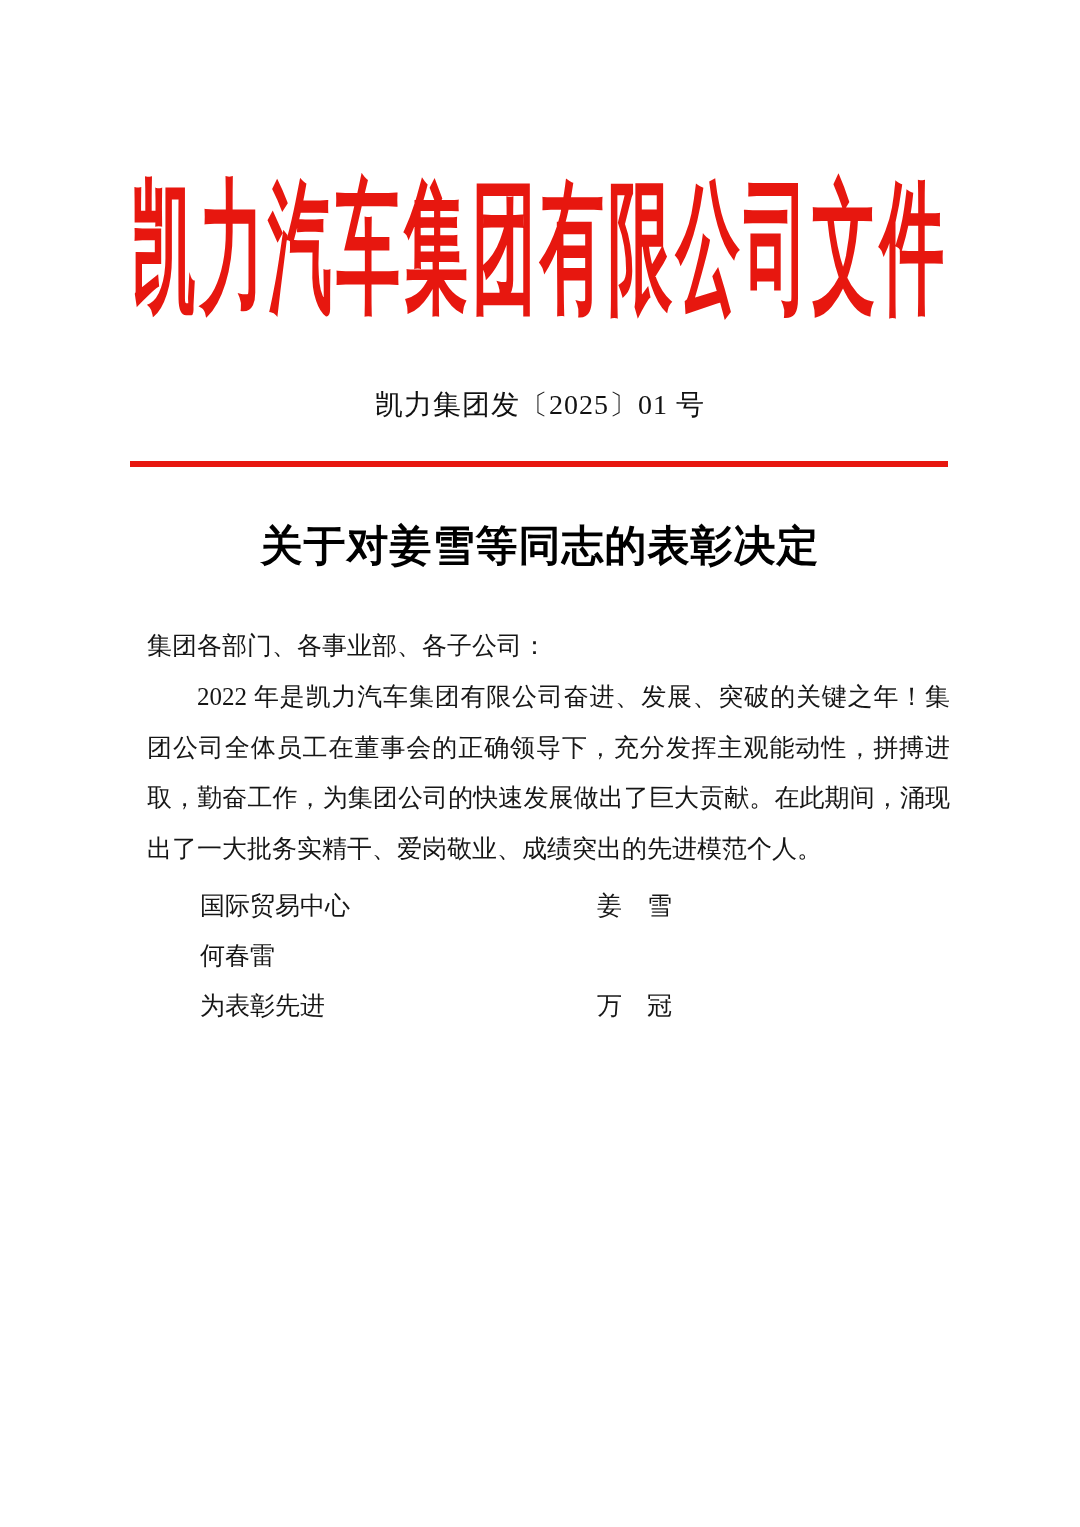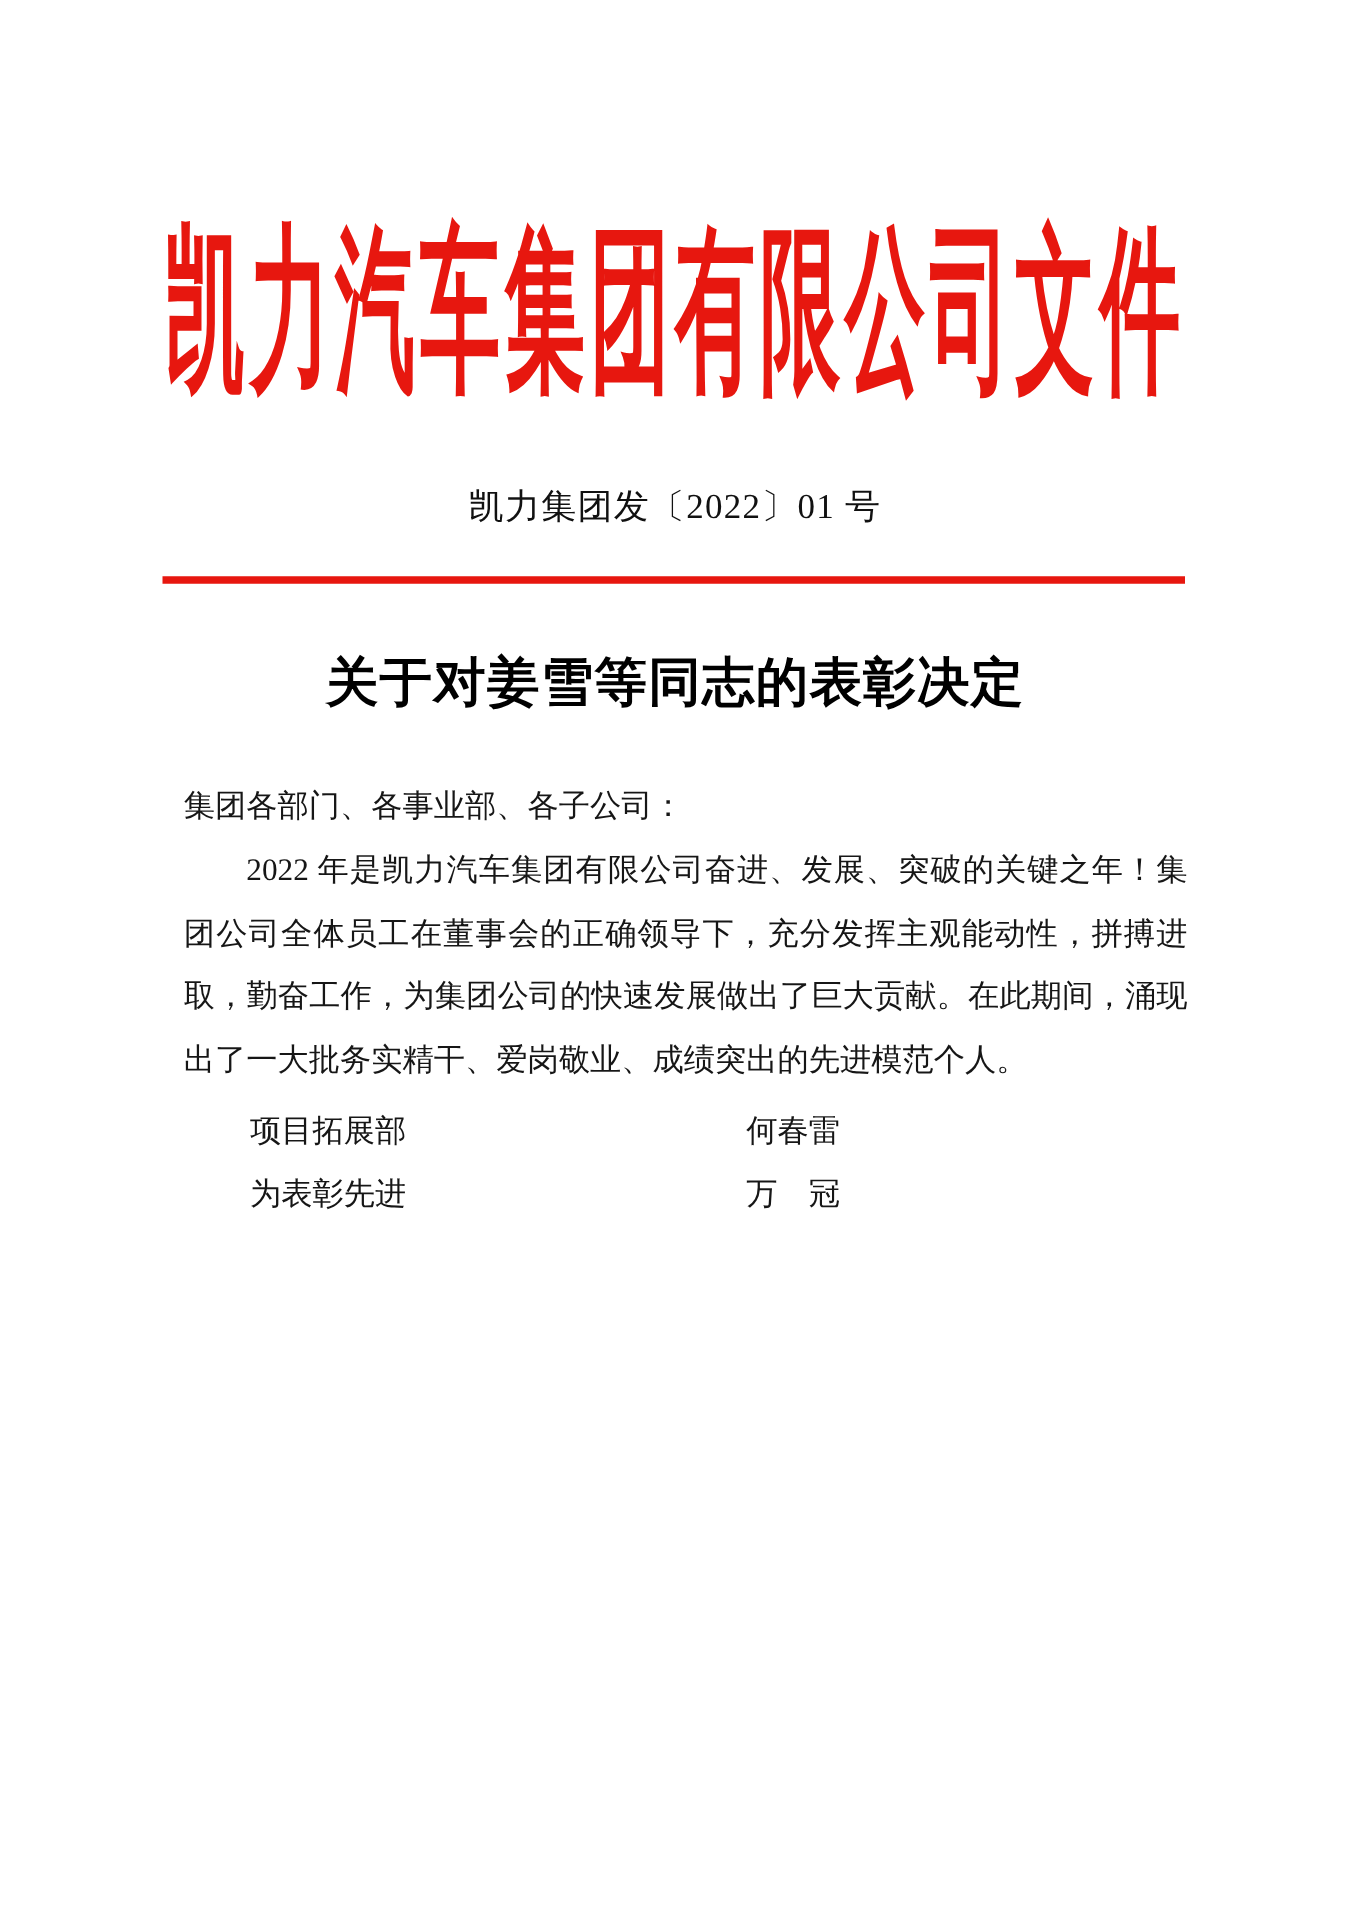--- a/index.html
+++ b/index.html
@@ -101,33 +101,36 @@
 </style>
 </head>
 <body>
 
 <div class="page">
 
   <div class="letterhead">
     <span class="letterhead-text">凯力汽车集团有限公司文件</span>
   </div>
 
-  <div class="doc-number">凯力集团发〔2022〕01 号</div>
+  <div class="doc-number">凯力集团发〔2025〕01 号</div>
 
   <div class="red-rule"></div>
 
   <div class="doc-title">关于对姜雪等同志的表彰决定</div>
 
   <div class="body-block">
     <p class="salutation">集团各部门、各事业部、各子公司：</p>
     <p class="para-indent">2022 年是凯力汽车集团有限公司奋进、发展、突破的关键之年！集团公司全体员工在董事会的正确领导下，充分发挥主观能动性，拼搏进取，勤奋工作，为集团公司的快速发展做出了巨大贡献。在此期间，涌现出了一大批务实精干、爱岗敬业、成绩突出的先进模范个人。</p>
 
     <div class="award-list">
       <div class="award-row">
-        <span class="award-dept">项目拓展部</span>
+        <span class="award-dept">国际贸易中心</span>
+        <span class="award-name">姜　雪</span>
+      </div>
+      <div class="award-row">
         <span class="award-name">何春雷</span>
       </div>
       <div class="award-row">
         <span class="award-dept">为表彰先进</span>
         <span class="award-name">万　冠</span>
       </div>
     </div>
   </div>
 
   <div class="page-footer">

